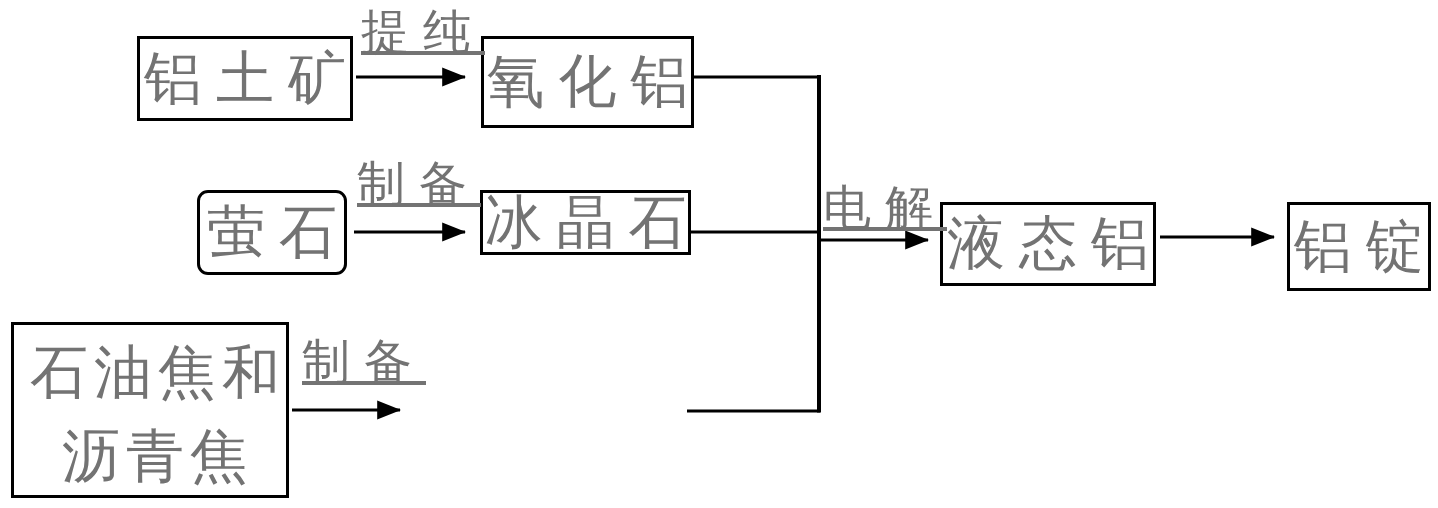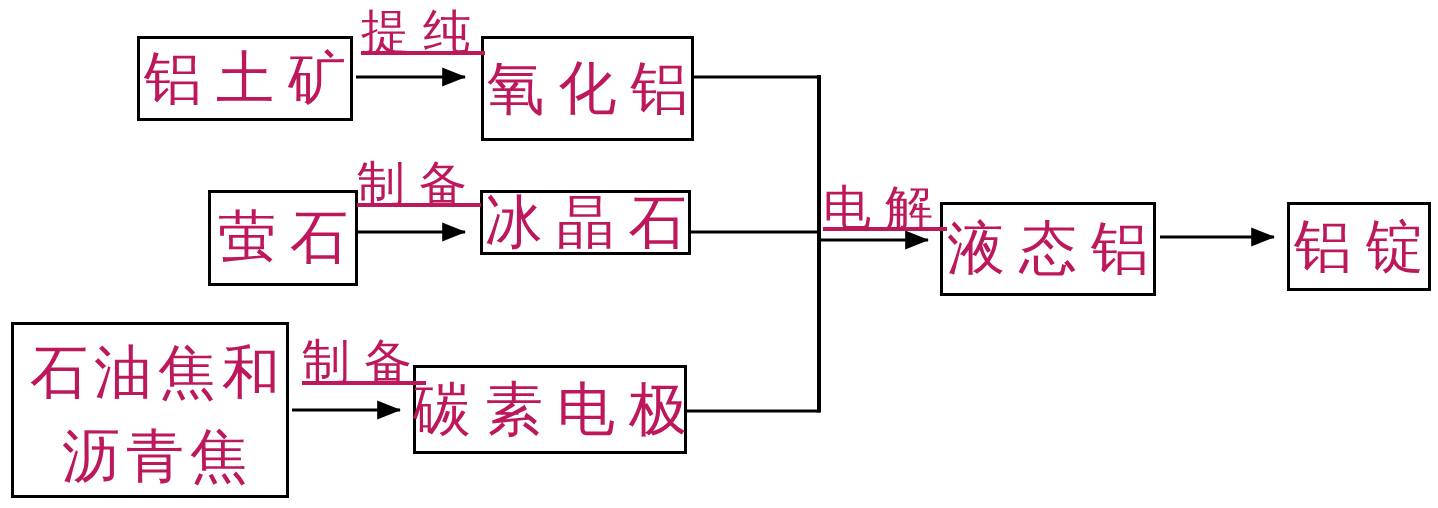--- a/index.html
+++ b/index.html
@@ -1,21 +1,21 @@
 <!DOCTYPE html>
 <html><head>
 <meta charset="utf-8">
 <style>
   html,body{margin:0;padding:0;background:#ffffff;}
   .canvas{
     position:relative;
     width:1438px;height:508px;
     background:#ffffff;
     font-family:"Liberation Serif","DejaVu Serif",serif;
-    color:#be185d;
+    color:#737373;
     overflow:hidden;
   }
   .connectors{position:absolute;left:0;top:0;width:1438px;height:508px;}
   .connectors line{stroke:#000;stroke-width:3;}
   .connectors line.thick{stroke-width:4;}
   .box{
     position:absolute;
     box-sizing:border-box;
     border:3px solid #000;
     background:#fff;
@@ -71,42 +71,39 @@
     <line x1="694" y1="77" x2="820" y2="77"></line>
     <line x1="691" y1="232" x2="820" y2="232"></line>
     <line x1="687" y1="411" x2="820" y2="411"></line>
     <line class="thick" x1="819" y1="75" x2="819" y2="412.5"></line>
   </svg>
 
   <div class="box" style="left:137px;top:36px;width:216px;height:85px;">
     <span>铝土矿</span>
   </div>
 
-  <div class="box" style="left:481px;top:36px;width:213px;height:105px;text-align:center;">
+  <div class="box" style="left:481px;top:36px;width:213px;height:92px;text-align:center;">
     <span>氧化铝</span>
   </div>
 
-  <div class="box" style="left:208px;top:190px;width:150px;height:96px;">
+  <div class="box" style="left:197px;top:190px;width:150px;height:85px;border-radius:11px;">
     <span>萤石</span>
   </div>
 
   <div class="box" style="left:480px;top:190px;width:211px;height:65px;">
     <span>冰晶石</span>
   </div>
 
   <div class="box multiline" style="left:11px;top:322px;width:278px;height:176px;">
     <span>石油焦和
 沥青焦</span>
   </div>
 
-  <div class="box" style="left:413px;top:365px;width:274px;height:89px;">
-    <span>碳素电极</span>
-  </div>
 
-  <div class="box" style="left:940px;top:202px;width:216px;height:94px;">
+  <div class="box" style="left:940px;top:202px;width:216px;height:84px;">
     <span>液态铝</span>
   </div>
 
   <div class="box" style="left:1287px;top:202px;width:144px;height:89px;">
     <span>铝锭</span>
   </div>
 
   <div class="edge-label" style="left:316px;top:6px;width:200px;">
     <span>提纯</span>
   </div>

